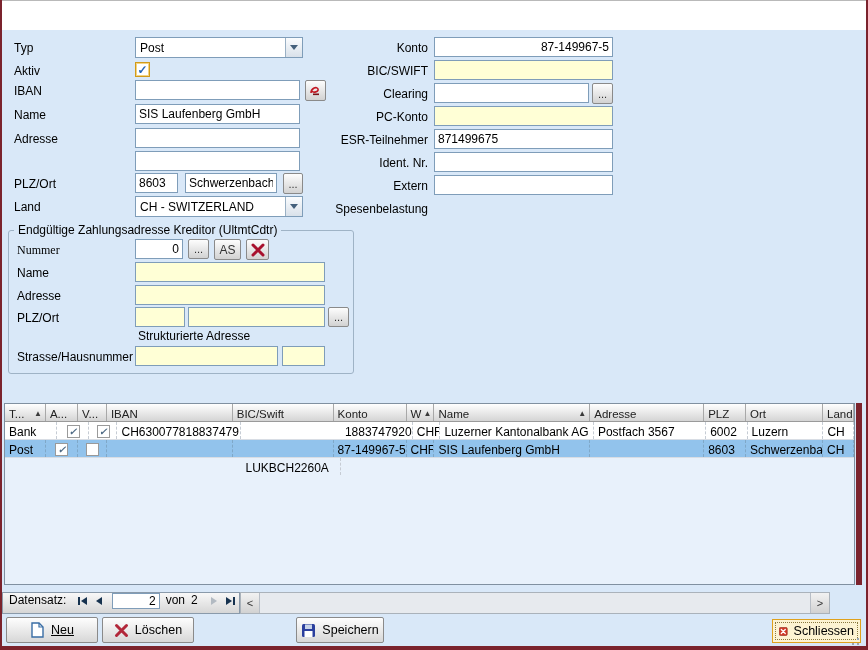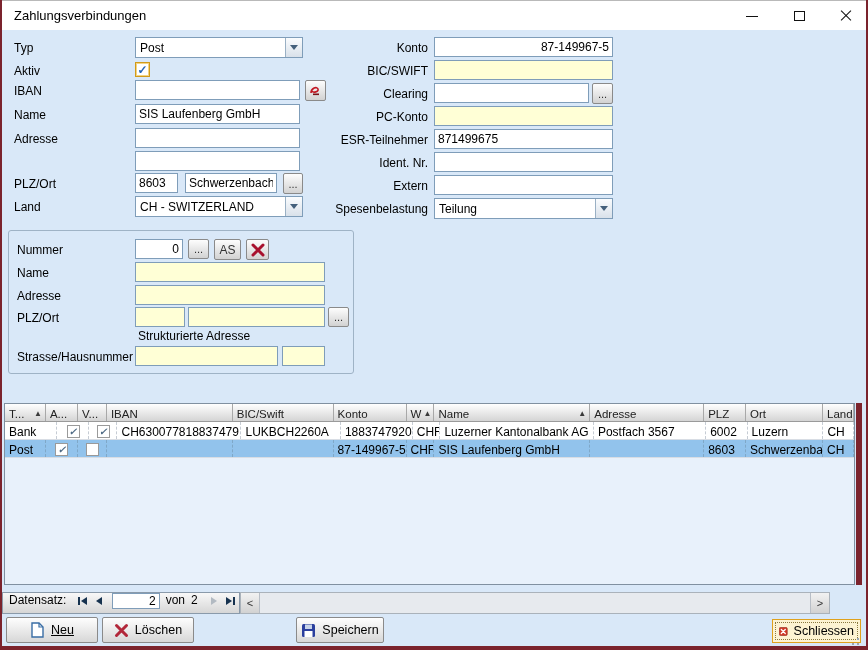--- a/index.html
+++ b/index.html
@@ -83,32 +83,20 @@
   .close-btn{position:absolute;left:772px;top:619px;width:89px;height:24px;border:1px solid var(--focus-amber,#dfa11d);
        background:#fdf3d2;outline:1px dotted #8a7a40;outline-offset:-4px;display:flex;align-items:center;justify-content:center;gap:6px;
        font-size:12.5px;cursor:default;}
   .grip{position:absolute;left:848px;top:634px;width:12px;height:12px;}
   .grip i{position:absolute;width:2px;height:2px;background:#9aa6b4;}
 </style>
 </head>
 <body>
 
 <div class="window">
-  <div class="titlebar">
-    <span class="title-text">Zahlungsverbindungen</span>
-    <div class="tb-btn" style="left:732px;">
-        <span class="glyph-min"></span>
-      </div>
-    <div class="tb-btn" style="left:779px;">
-        <span class="glyph-max"></span>
-      </div>
-    <div class="tb-btn" style="left:826px;">
-        <span class="glyph-close"></span>
-      </div>
-  </div>
 
   <div class="body"></div>
 
   <span class="lbl" style="left:14px;top:41px;">Typ</span>
   <div class="drop" style="left:135px;top:37px;width:168px;">
     <span class="val">Post</span>
     <span class="dbtn">
         <i class="tri-down"></i>
       </span>
   </div>
@@ -163,30 +151,25 @@
   <span class="rlbl" style="left:278px;top:133px;">ESR-Teilnehmer</span>
   <input class="fld" style="left: 434px; top: 129px; width: 179px;" value="871499675">
 
   <span class="rlbl" style="left:278px;top:156px;">Ident. Nr.</span>
   <input class="fld" style="left: 434px; top: 152px; width: 179px;" value="">
 
   <span class="rlbl" style="left:278px;top:179px;">Extern</span>
   <input class="fld" style="left: 434px; top: 175px; width: 179px;" value="">
 
   <span class="rlbl" style="left:278px;top:202px;">Spesenbelastung</span>
-  <div class="drop" style="left:434px;top:198px;width:179px;">
-    <span class="val">Teilung</span>
-    <span class="dbtn">
-        <i class="tri-down"></i>
-      </span>
-  </div>
 
   <div class="groupbox" style="left:8px;top:230px;width:346px;height:144px;"></div>
-
-  <span class="lbl" style="left:17px;top:243px;">Nummer</span>
+  <span class="legend lbl" style="left:14px;top:223px;">Endgültige Zahlungsadresse Kreditor (UltmtCdtr)</span>
+
+  <span class="lbl" style="left:17px;top:243px;font-family:Liberation Serif, serif;">Nummer</span>
   <input class="fld rt" style="left: 135px; top: 239px; width: 48px;" value="0">
   <button class="sbtn" style="left:188px;top:239px;width:21px;height:20px;">...</button>
   <button class="sbtn" style="left:214px;top:239px;width:27px;height:21px;font-size:12px;">AS</button>
   <button class="sbtn" style="left:246px;top:239px;width:23px;height:21px;">
     <svg width="14" height="14" viewBox="0 0 14 14">
       <path d="M2 2 L12 12 M12 2 L2 12" stroke="#a8112e" stroke-width="3" stroke-linecap="round"></path>
     </svg>
   </button>
 
   <span class="lbl" style="left:17px;top:266px;">Name</span>
@@ -254,21 +237,21 @@
           <span class="gchk">
             <i>✓</i>
           </span>
         </div>
       <div class="gc cc" style="width:29px;">
           <span class="gchk">
             <i>✓</i>
           </span>
         </div>
       <div class="gc" style="width:126px;">CH630077818837479...</div>
-      <div class="gc" style="width:101px;">LUKBCH2260A</div>
+      <div class="gc" style="width:101px;margin-top:36px;">LUKBCH2260A</div>
       <div class="gc" style="width:73px;">18837479200</div>
       <div class="gc" style="width:28px;">CHF</div>
       <div class="gc" style="width:156px;">Luzerner Kantonalbank AG</div>
       <div class="gc" style="width:114px;">Postfach 3567</div>
       <div class="gc" style="width:42px;">6002</div>
       <div class="gc" style="width:77px;">Luzern</div>
       <div class="gc" style="width:31px;">CH</div>
     </div>
     <div class="grow r-data r-sel">
       <div class="gc" style="width:41px;">Post</div>

